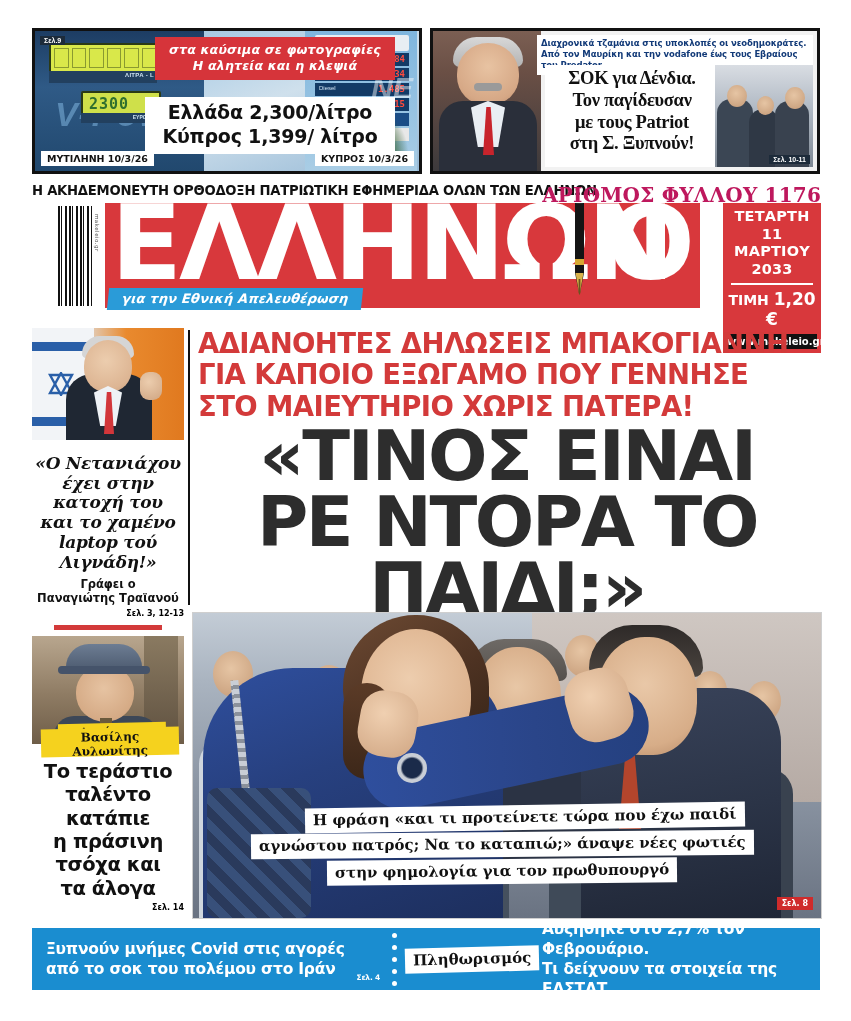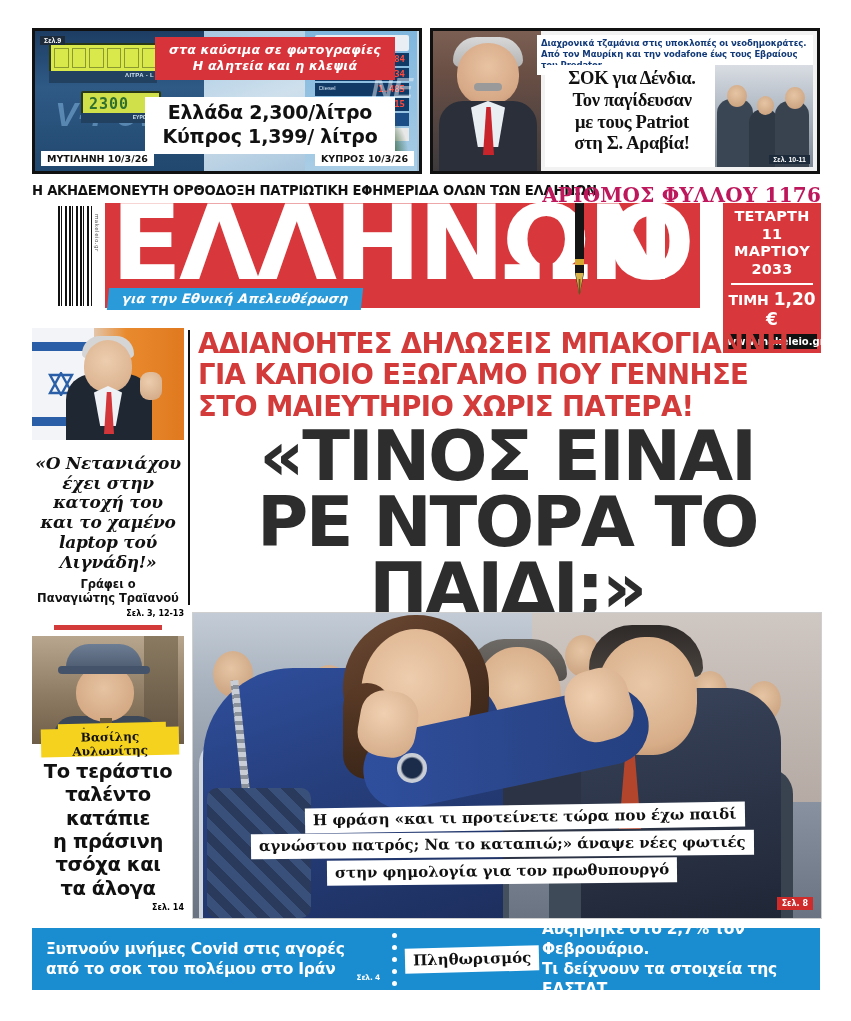--- a/index.html
+++ b/index.html
@@ -313,21 +313,21 @@
         <div class="tie-d"></div>
       </div>
       <div class="tr-head">
         <p>Διαχρονικά τζαμάνια στις υποκλοπές οι νεοδημοκράτες.</p>
         <p>Από τον Μαυρίκη και την vodafone έως τους Εβραίους του Predator</p>
       </div>
       <div class="tr-white">
         <div>ΣΟΚ για Δένδια.</div>
         <div>Τον παγίδευσαν</div>
         <div>με τους Patriot</div>
-        <div>στη Σ. Αραβία!</div>
+        <div>στη Σ. Ξυπνούν!</div>
       </div>
       <div class="tr-photoR">
         <div class="m-fig m1"></div>
         <div class="m-head" style="left:12px;bottom:60px;width:20px;height:22px;background:radial-gradient(circle at 45% 38%,#e6c5a4,#c49a77);"></div>
         <div class="m-fig m2"></div>
         <div class="m-head" style="left:42px;bottom:52px;width:17px;height:19px;background:radial-gradient(circle at 45% 38%,#e6c5a4,#c49a77);"></div>
         <div class="m-fig m3"></div>
         <div class="m-head" style="left:70px;bottom:58px;width:20px;height:22px;background:radial-gradient(circle at 45% 38%,#e6c5a4,#c49a77);"></div>
         <div class="pagetag-dark" style="right:3px;bottom:3px;">Σελ. 10-11</div>
       </div>

